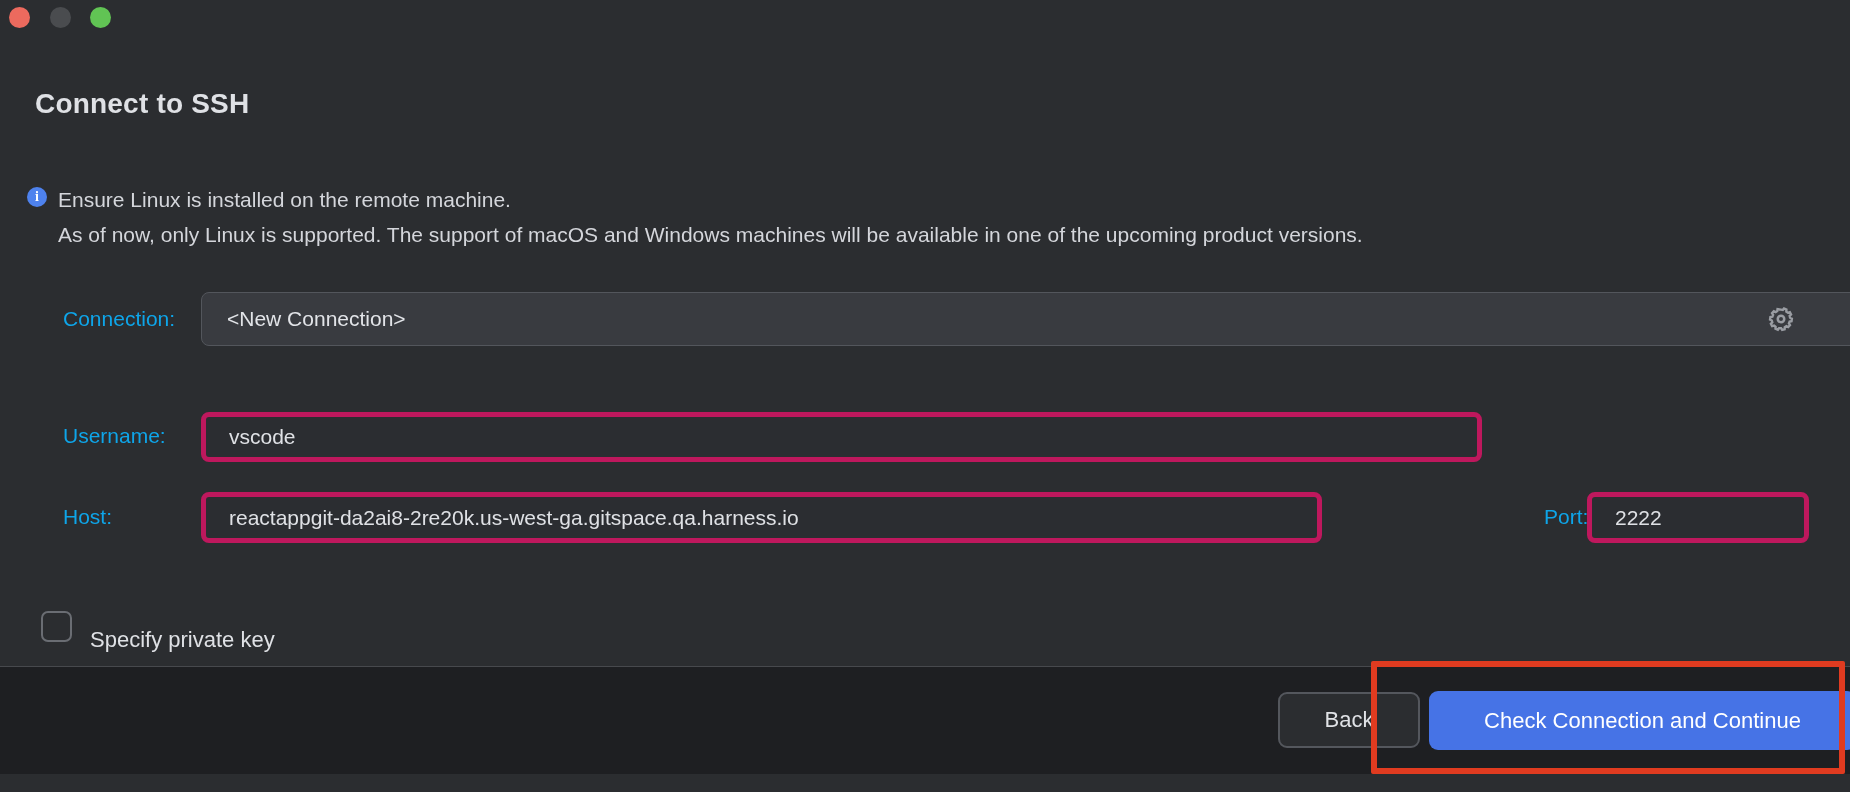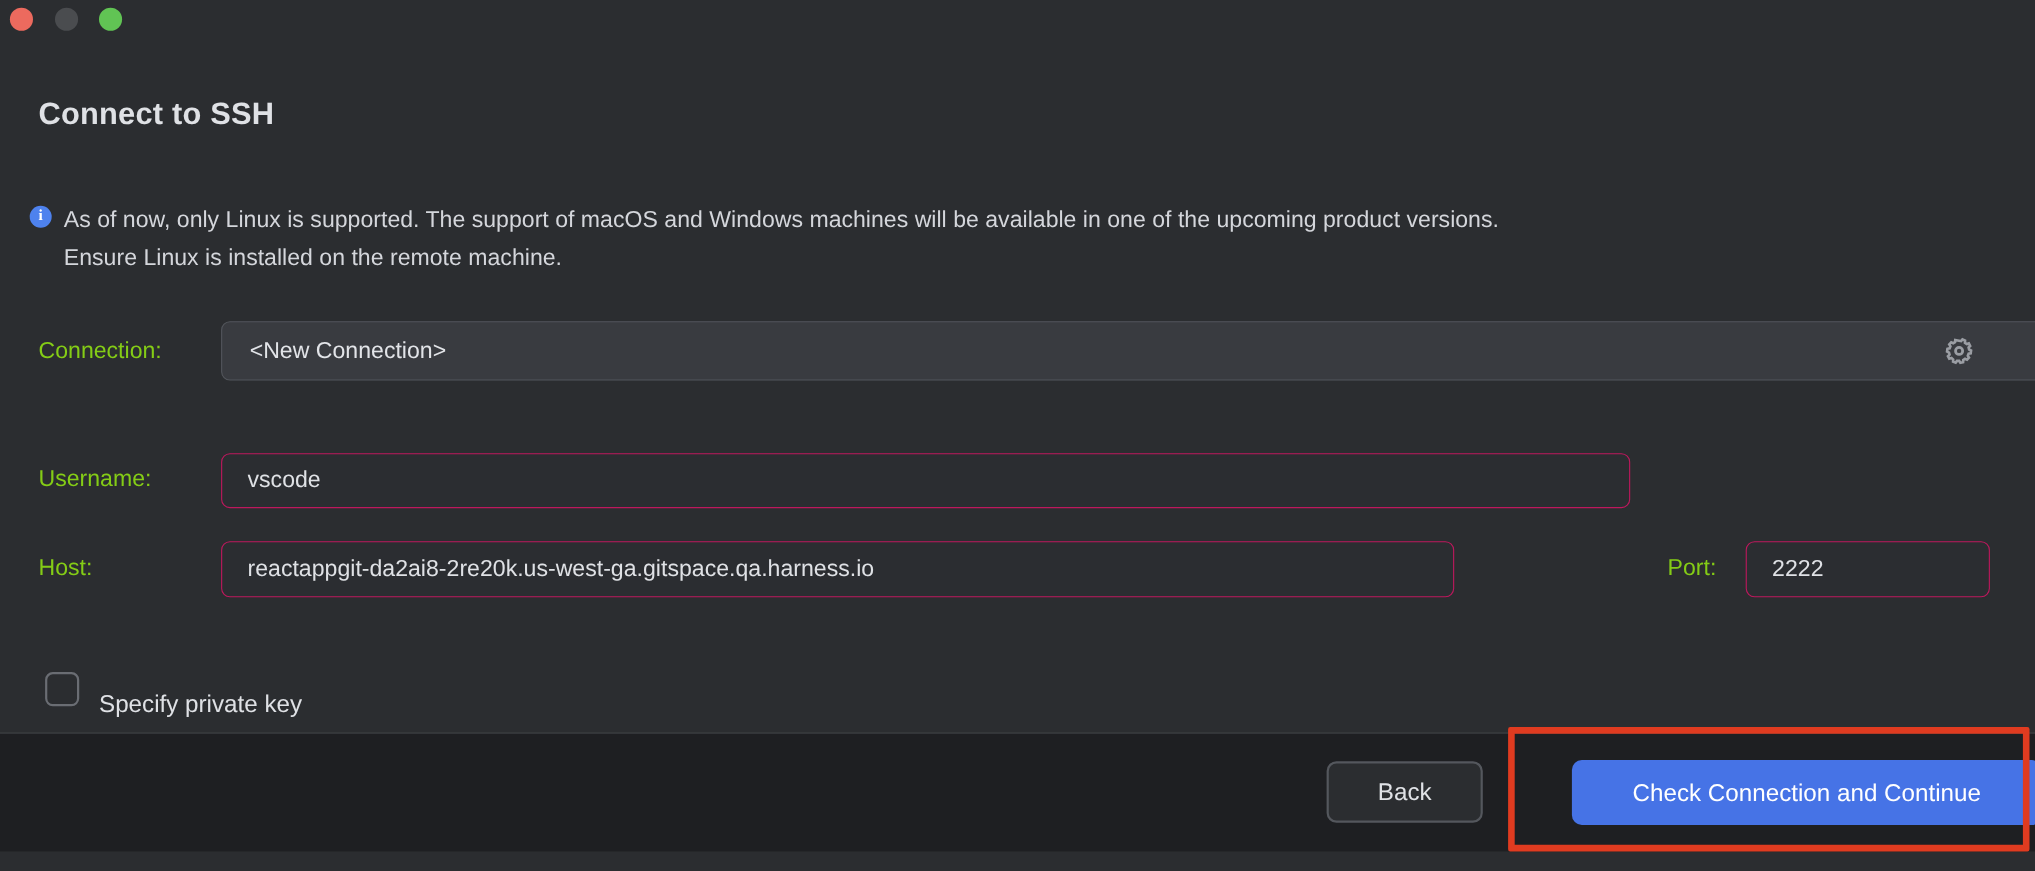--- a/index.html
+++ b/index.html
@@ -32,40 +32,40 @@
     display: flex; align-items: center; justify-content: center;
     font-family: "Liberation Serif", "DejaVu Serif", serif;
   }
   .info-text {
     left: 58px; top: 182px;
     font-size: 21px; line-height: 35px; color: #d4d6db;
     white-space: nowrap;
   }
 
   .field-label {
-    font-size: 21px; color: #84cc16; white-space: nowrap;
+    font-size: 21px; color: #0ea5e9; white-space: nowrap; margin-left: 28px;
   }
 
   .combo {
     left: 201px; top: 292px; width: 1745px; height: 54px;
     background: #393b40; border: 1px solid #53565c; border-radius: 8px;
     display: flex; align-items: center;
     padding: 0 20px 0 25px; cursor: pointer;
   }
   .combo-value { font-size: 21px; color: #e2e4e8; flex: 1; white-space: nowrap; }
   .combo-chevron { width: 18px; height: 12px; flex: none; }
 
   .gear {
     left: 1765px; top: 303px; width: 32px; height: 32px;
     display: flex; align-items: center; justify-content: center;
     cursor: pointer;
   }
 
   .txt-input {
-    background: #2b2d31; border: 1px solid #be185d; border-radius: 8px;
+    background: #2b2d31; border: 5px solid #be185d; border-radius: 8px;
     color: #dfe1e5; font-size: 21px;
     font-family: "Liberation Sans", "DejaVu Sans", sans-serif;
     padding: 0 20px 0 23px; outline: none;
   }
   .in-username { left: 201px; top: 412px; width: 1281px; height: 50px; }
   .in-host     { left: 201px; top: 492px; width: 1121px; height: 51px; }
   .in-port     { left: 1587px; top: 492px; width: 222px; height: 51px; }
 
   .checkbox-box {
     left: 41px; top: 611px; width: 31px; height: 31px;
@@ -76,21 +76,21 @@
 
   .separator { left: 0; top: 666px; width: 1850px; height: 1px; background: #47494d; }
   .footer { left: 0; top: 667px; width: 1850px; height: 107px; background: #1e1f22; }
 
   .btn {
     border-radius: 9px; font-family: "Liberation Sans", "DejaVu Sans", sans-serif;
     display: flex; align-items: center; justify-content: center;
     cursor: pointer; white-space: nowrap;
   }
   .btn-back {
-    left: 1206px; top: 692px; width: 142px; height: 56px;
+    left: 1278px; top: 692px; width: 142px; height: 56px;
     background: #2b2d30; border: 2px solid #54575d;
     color: #e0e2e6; font-size: 22px;
   }
   .btn-primary {
     left: 1385px; top: 691px; width: 427px; height: 59px;
     background: #4673e6; border: none;
     color: #ffffff; font-size: 22px; font-weight: 500; margin-left: 44px;
   }
 
   .annotation-rect {
@@ -105,22 +105,22 @@
 <body>
 
 <div class="abs tl tl-close"></div>
 <div class="abs tl tl-min"></div>
 <div class="abs tl tl-max"></div>
 
 <div class="abs dlg-title">Connect to SSH</div>
 
 <div class="abs info-icon">i</div>
 <div class="abs info-text">
+  <div>Ensure Linux is installed on the remote machine.</div>
   <div>As of now, only Linux is supported. The support of macOS and Windows machines will be available in one of the upcoming product versions.</div>
-  <div>Ensure Linux is installed on the remote machine.</div>
 </div>
 
 <div class="abs field-label" style="left:35px; top:307px;">Connection:</div>
 <div class="abs combo">
   <span class="combo-value">&lt;New Connection&gt;</span>
   <span class="combo-chevron">
     <svg width="18" height="12" viewBox="0 0 18 12">
         <polyline class="stroke" points="2,2 9,9 16,2"></polyline>
       </svg>
   </span>

